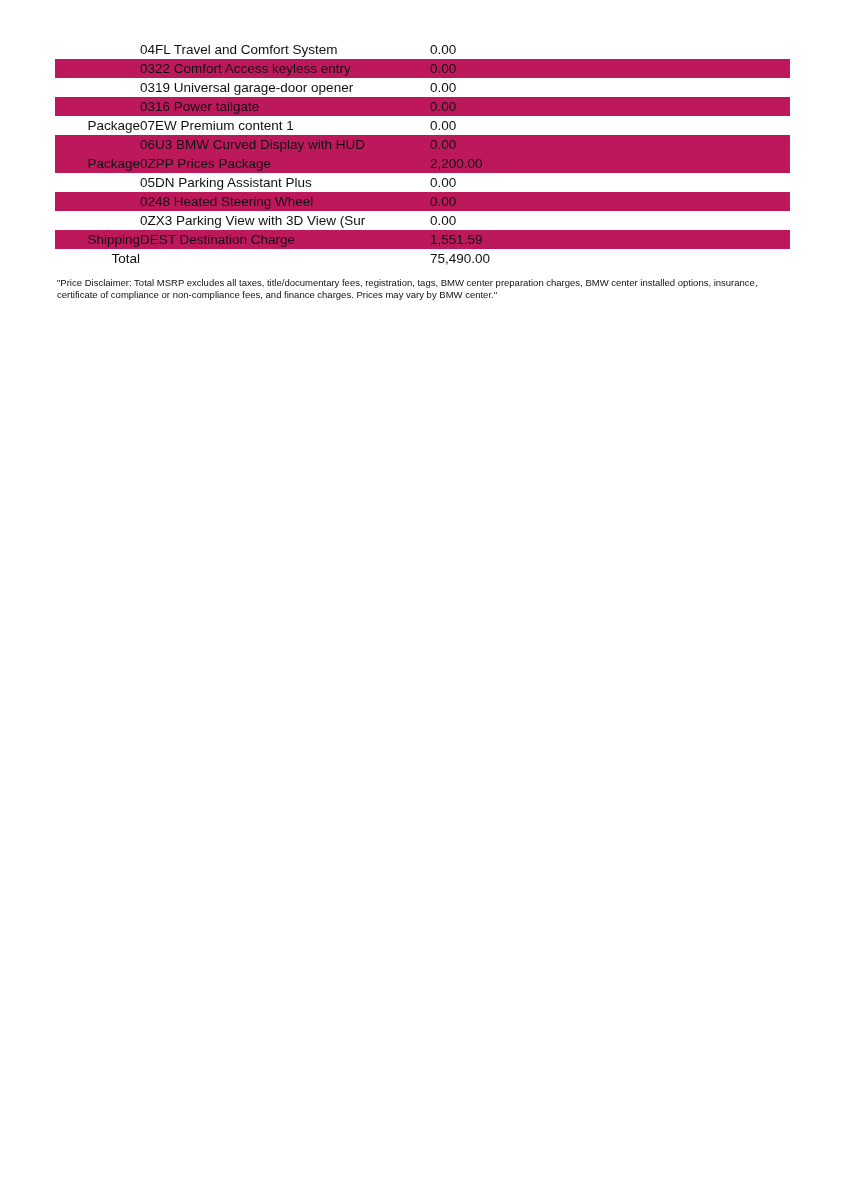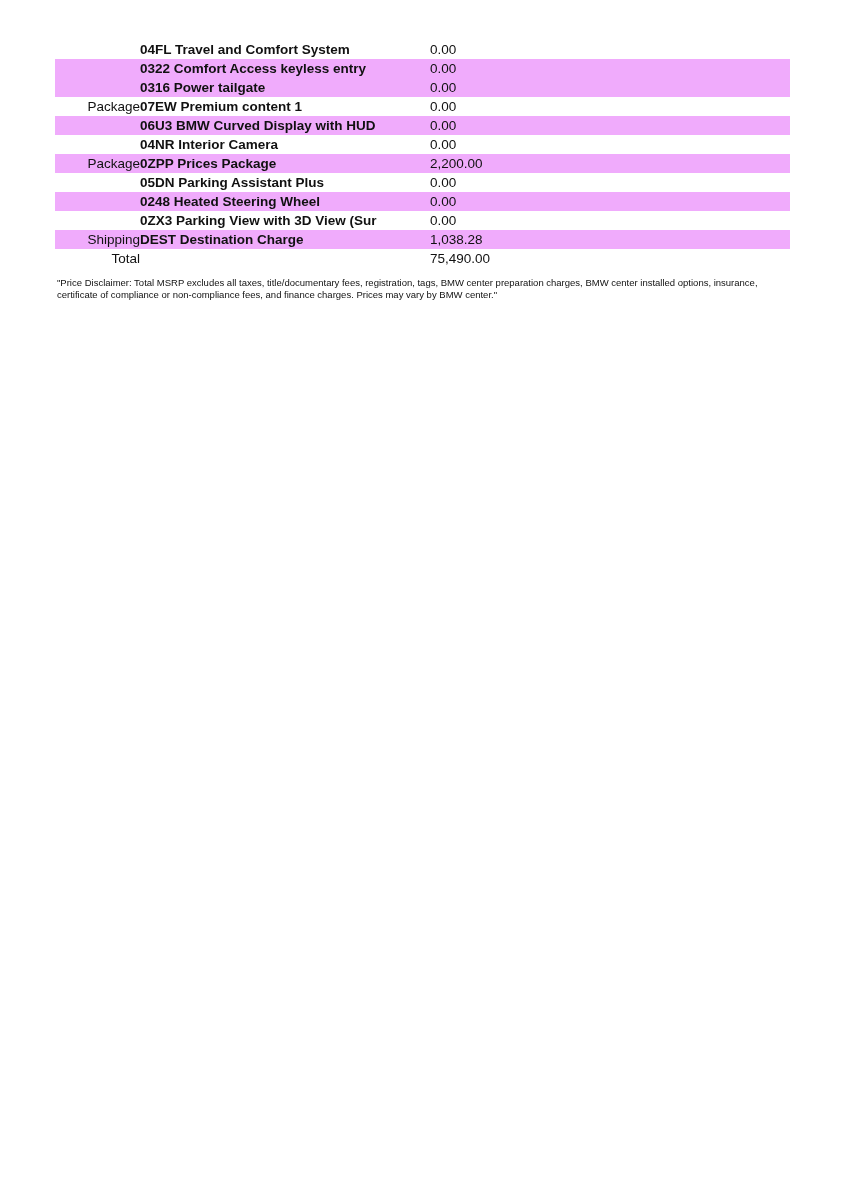--- a/index.html
+++ b/index.html
@@ -24,23 +24,23 @@
     table-layout: fixed;
     font-size: 13.5px;
   }
   table.options-table td {
     padding: 2.5px 0;
     line-height: 14px;
     vertical-align: top;
     white-space: nowrap;
     overflow: hidden;
   }
-  tr.striped { background: #f0abfc; }
+  tr.striped { background: #be185d; }
   td.cat   { width: 85px;  padding-left: 8px; text-align: right; }
-  td.desc  { width: 290px; padding-left: 8px; font-weight: bold; }
+  td.desc  { width: 290px; padding-left: 8px; }
   td.price { width: 180px; text-align: left; }
   td.spacer{ width: 180px; }
   .disclaimer {
     margin: 9px 0 0 57px;
     width: 722px;
     font-size: 9.5px;
     line-height: 11.5px;
     color: #111111;
   }
 </style>
@@ -56,41 +56,41 @@
           <td class="desc">04FL Travel and Comfort System</td>
           <td class="price">0.00</td>
           <td class="spacer"></td>
         </tr>
         <tr class="striped">
           <td class="cat"></td>
           <td class="desc">0322 Comfort Access keyless entry</td>
           <td class="price">0.00</td>
           <td class="spacer"></td>
         </tr>
+        <tr>
+          <td class="cat"></td>
+          <td class="desc">0319 Universal garage-door opener</td>
+          <td class="price">0.00</td>
+          <td class="spacer"></td>
+        </tr>
         <tr class="striped">
           <td class="cat"></td>
           <td class="desc">0316 Power tailgate</td>
           <td class="price">0.00</td>
           <td class="spacer"></td>
         </tr>
         <tr>
           <td class="cat">Package</td>
           <td class="desc">07EW Premium content 1</td>
           <td class="price">0.00</td>
           <td class="spacer"></td>
         </tr>
         <tr class="striped">
           <td class="cat"></td>
           <td class="desc">06U3 BMW Curved Display with HUD</td>
-          <td class="price">0.00</td>
-          <td class="spacer"></td>
-        </tr>
-        <tr>
-          <td class="cat"></td>
-          <td class="desc">04NR Interior Camera</td>
           <td class="price">0.00</td>
           <td class="spacer"></td>
         </tr>
         <tr class="striped">
           <td class="cat">Package</td>
           <td class="desc">0ZPP Prices Package</td>
           <td class="price">2,200.00</td>
           <td class="spacer"></td>
         </tr>
         <tr>
@@ -107,21 +107,21 @@
         </tr>
         <tr>
           <td class="cat"></td>
           <td class="desc">0ZX3 Parking View with 3D View (Sur</td>
           <td class="price">0.00</td>
           <td class="spacer"></td>
         </tr>
         <tr class="striped">
           <td class="cat">Shipping</td>
           <td class="desc">DEST Destination Charge</td>
-          <td class="price">1,038.28</td>
+          <td class="price">1,551.59</td>
           <td class="spacer"></td>
         </tr>
       </tbody>
     <tfoot>
       <tr>
         <td class="cat">Total</td>
         <td class="desc"></td>
         <td class="price">75,490.00</td>
         <td class="spacer"></td>
       </tr>

